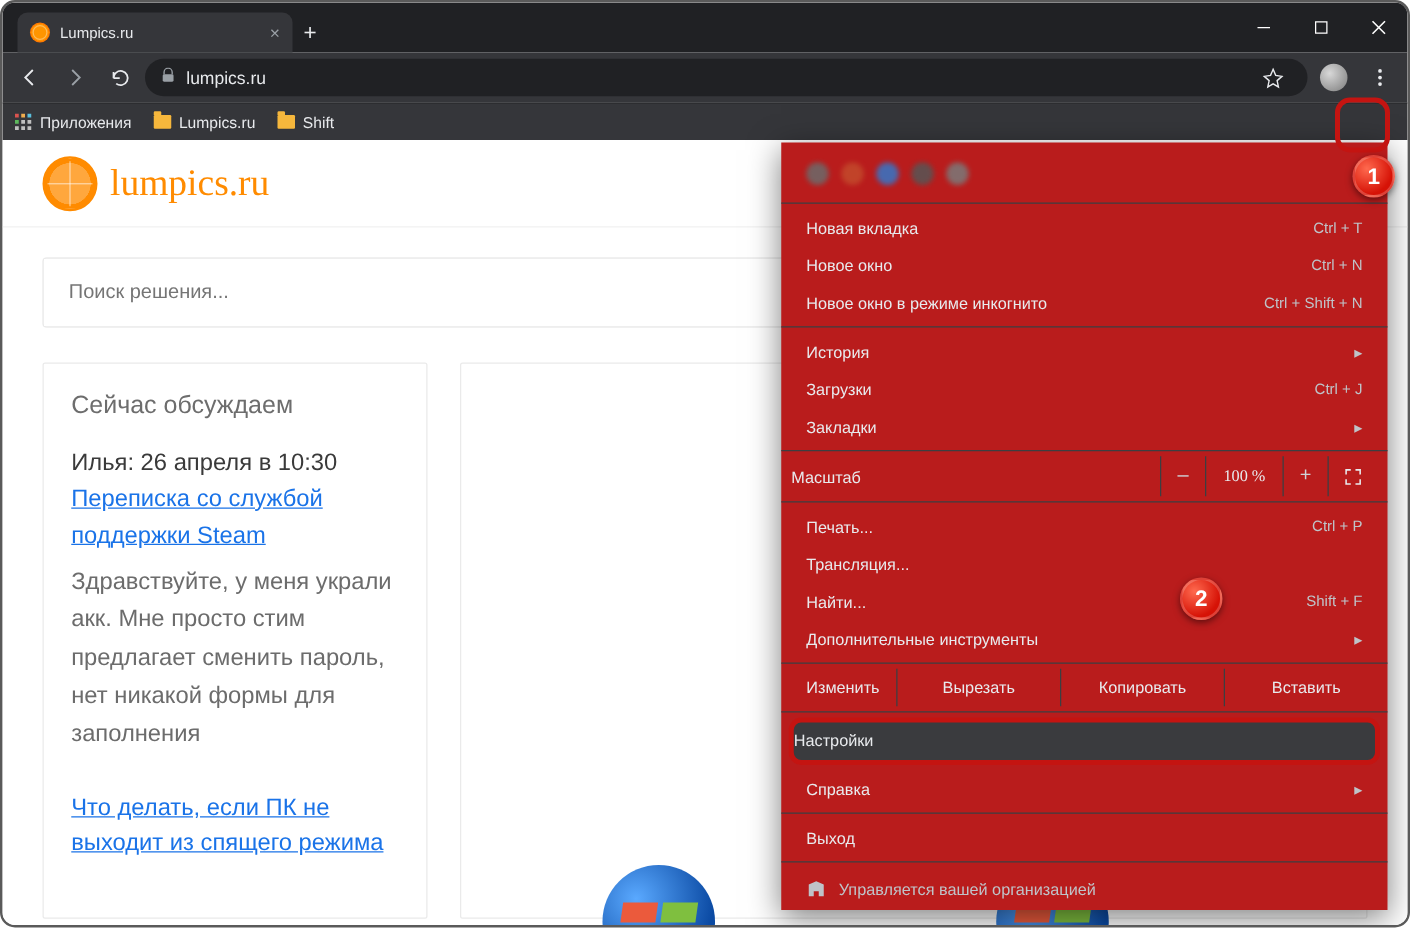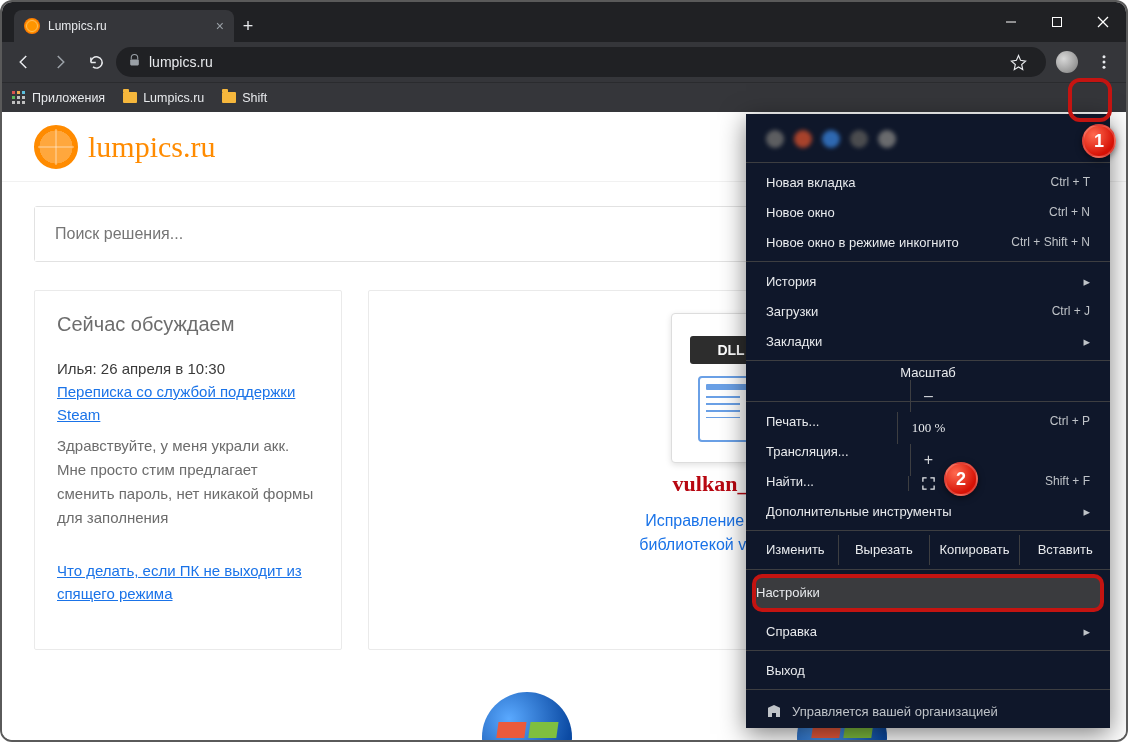--- a/index.html
+++ b/index.html
@@ -170,21 +170,21 @@
     padding:0 32px;
   }
   .card {
     border:1px solid #eaeaea;
     border-radius:2px;
     padding:22px 22px 10px;
   }
   .col-left { width:308px;}
   .col-right-a { flex:1;}
   .discuss-title{ font-size:20px;color:#6d6d6d;margin-bottom:24px;}
-  .disc-item{ font-size:15px;color:#444;margin-bottom:26px;}
+  .disc-item{ font-size:19px;color:#444;margin-bottom:26px;}
   .disc-meta{ color:#3a3a3a; }
   .disc-link{ color:#1a73e8; text-decoration:underline; display:inline-block;margin:4px 0 8px; line-height:1.5;}
   .disc-body{ color:#6c6c6c; line-height:1.6;}
   .article {
     text-align:center;
     width:225px;
     margin:0 auto;
   }
   .dll-thumb{
     width:120px;height:150px;margin:0 auto 8px;
@@ -246,41 +246,41 @@
   .shield-badge{
     position:absolute;right:30px;bottom:24px;width:44px;height:44px;border-radius:50%;
     background:#fff;box-shadow:0 2px 10px rgba(0,0,0,.2);
     display:flex;align-items:center;justify-content:center;
   }
   .shield-badge svg{width:20px;height:22px;}
   
   .menu {
     position:absolute;
     top:112px; right:16px;
-    width:364px;
-    background:#0f172a;
+    width:485px;
+    background:#b91c1c;
     color:#e8eaed;
     font-size:13px;
     box-shadow:0 6px 24px rgba(0,0,0,.5);
     z-index:40;
     padding-top:6px;
   }
   .menu-row{
     display:flex;align-items:center;height:30px;padding:0 20px;cursor:pointer;position:relative;
   }
   .menu-row .mk{margin-left:auto;color:#bfc3c8;font-size:12px;}
   .menu-row .sub{margin-left:auto;color:#bfc3c8;}
   .menu-sep{height:1px;background:#3d3e41;margin:4px 0;}
   .menu-profiles{
     height:38px;display:flex;align-items:center;gap:10px;padding:0 20px;filter:blur(2px);opacity:.85;
   }
   .pf{width:18px;height:18px;border-radius:50%;}
   .pf1{background:#6b6b6b;} .pf2{background:#c34a2c;} .pf3{background:#3477c9;}
   .pf4{background:#565656;} .pf5{background:#7a7a7a;}
-  .zoom-row{display:flex;align-items:center;height:32px;padding:0 8px 0 8px;flex-direction:column;}
+  .zoom-row{display:flex;align-items:center;height:32px;padding:0 8px 0 8px;}
   .zoom-label{flex:1;}
   .zc{
     width:36px;text-align:center;color:#d0d3d7;cursor:pointer;user-select:none;
     border-left:1px solid #3d3e41;height:32px;line-height:32px;font-size:16px;
   }
   .zval{width:62px;text-align:center;border-left:1px solid #3d3e41;height:32px;line-height:32px;font-family:Liberation Serif, serif;}
   .zfs{
     width:40px;border-left:1px solid #3d3e41;height:32px;display:flex;align-items:center;justify-content:center;cursor:pointer;
   }
   .edit-row{display:flex;height:30px;}

